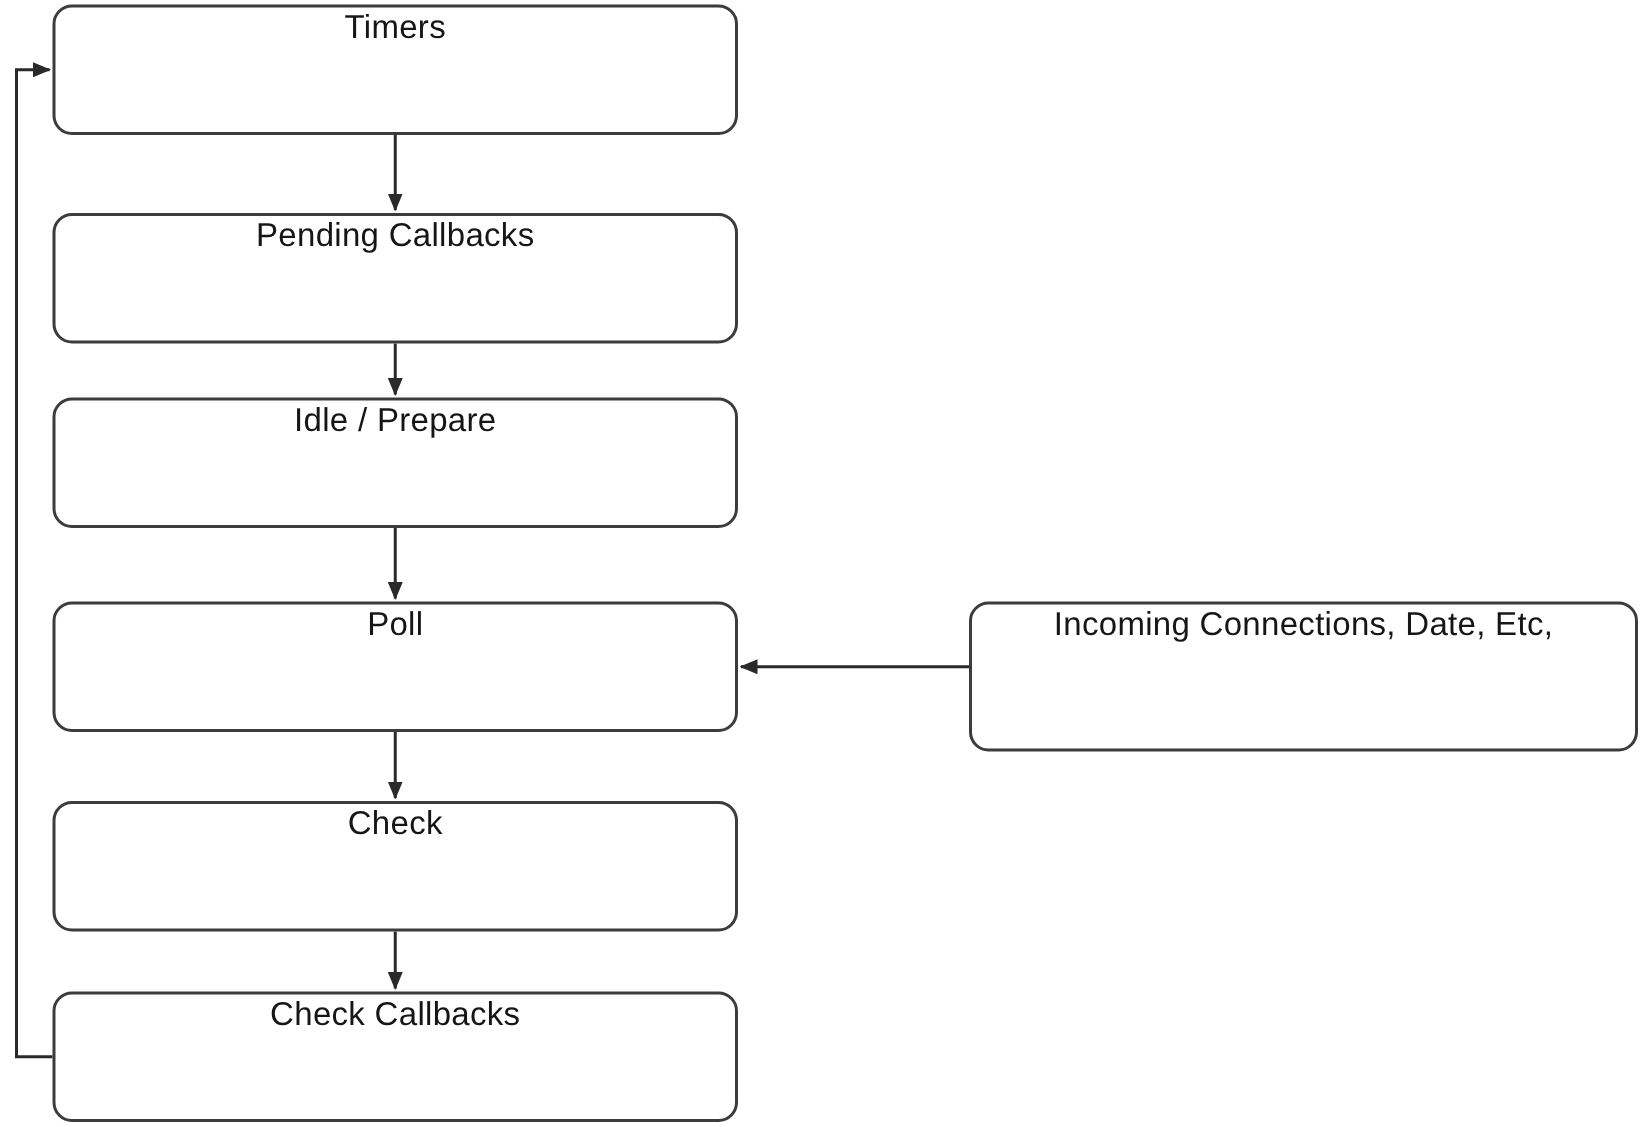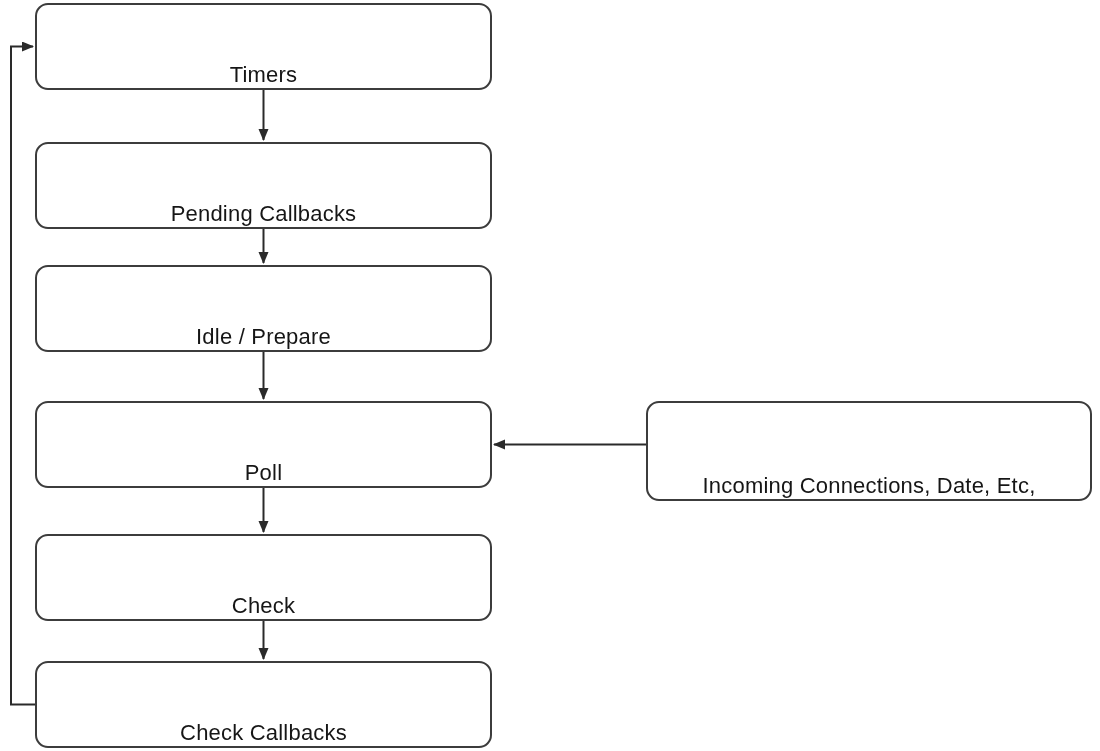--- a/index.html
+++ b/index.html
@@ -34,21 +34,21 @@
   .edges marker path {
     fill: var(--arrow);
     stroke: none;
   }
   .node {
     position: absolute;
     background: var(--background);
     border: 2px solid var(--border);
     border-radius: 13px;
     display: flex;
-    align-items: flex-end;
+    align-items: flex-start;
     justify-content: center;
     text-align: center;
   }
   .node span {
     font-size: 22px;
     color: var(--text);
     letter-spacing: 0.2px;
     white-space: nowrap;
   }
   

